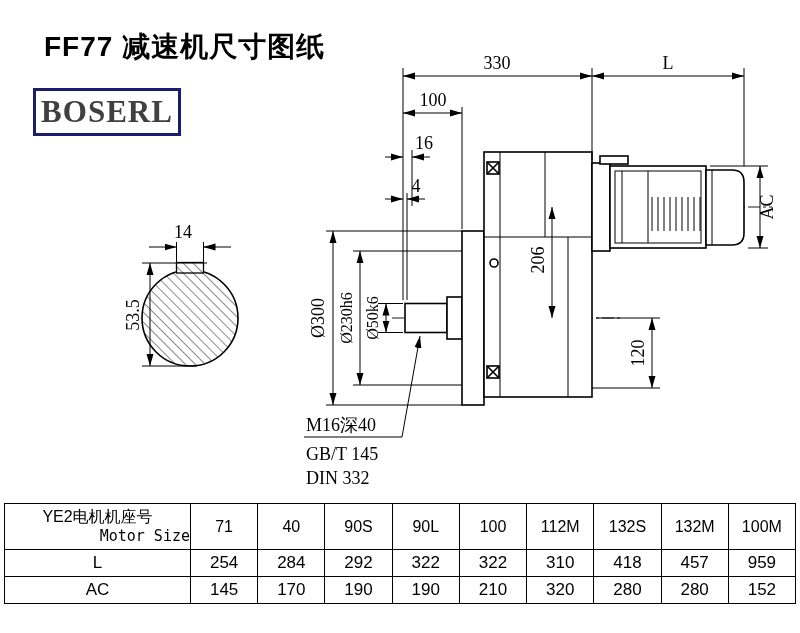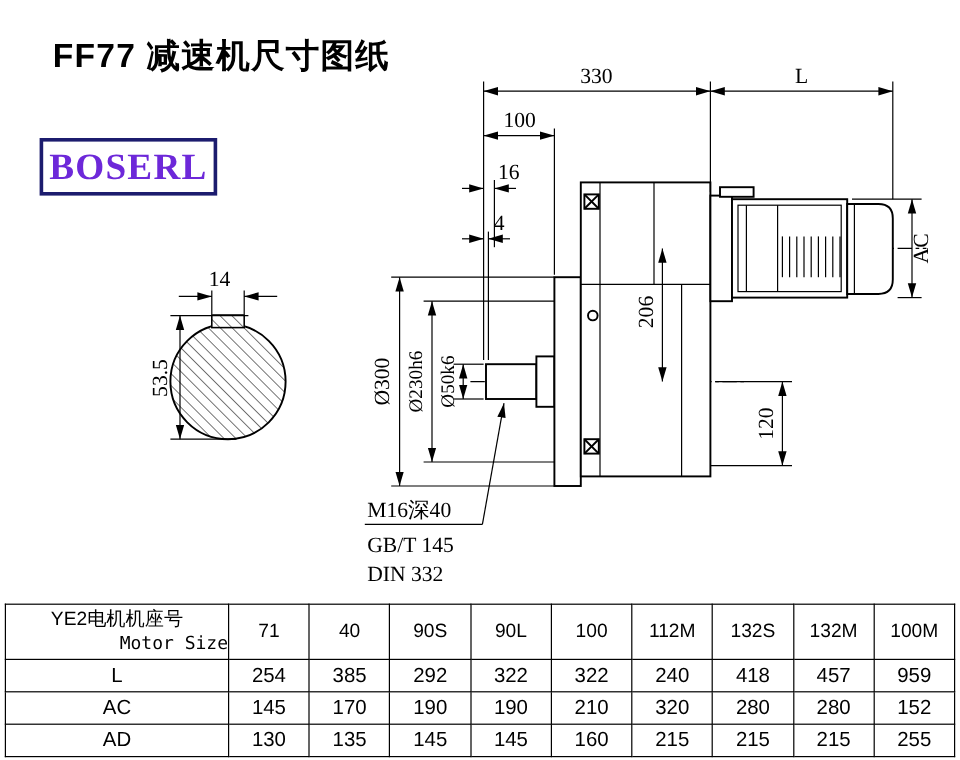--- a/index.html
+++ b/index.html
@@ -1,21 +1,21 @@
 <!DOCTYPE html>
 <html><head>
 <meta charset="utf-8">
 <style>
   * { margin:0; padding:0; box-sizing:border-box; }
   html,body { width:800px; height:633px; }
   body { background:#fff; font-family:"Liberation Sans",sans-serif; position:relative; overflow:hidden; color:#000; }
   .title { position:absolute; left:44px; top:12px; font-size:28px; font-weight:bold; letter-spacing:1px;margin-top:16px; }
   .logo { position:absolute; left:33px; top:88px; width:148px; height:48px; border:3px solid #1c1c6e;
           display:flex; align-items:center; justify-content:center;
-          font-family:"Liberation Serif",serif; font-weight:bold; font-size:31px; color:#6d28d9; letter-spacing:1px;margin-top:27px; }
+          font-family:"Liberation Serif",serif; font-weight:bold; font-size:31px; color:#404040; letter-spacing:1px; }
   svg.drawing { position:absolute; left:0; top:0; }
   svg text { font-family:"Liberation Serif",serif; fill:#000; }
   .dt  { font-size:18px; }
   .dts { font-size:16px; }
   .note{ font-size:18px; }
   .part { fill:#fff; stroke:#000; stroke-width:1.6; }
   .solid{ fill:none; stroke:#000; stroke-width:1.6; }
   .thin { fill:none; stroke:#000; stroke-width:1; }
   .dim  { fill:none; stroke:#000; stroke-width:1; }
   .cl   { fill:none; stroke:#000; stroke-width:0.9; stroke-dasharray:12 3 3 3; }
@@ -197,47 +197,35 @@
       <th>112M</th>
       <th>132S</th>
       <th>132M</th>
       <th>100M</th>
     </tr>
   </thead>
   <tbody>
     <tr>
       <td>L</td>
       <td>254</td>
-      <td>385</td>
+      <td>284</td>
       <td>292</td>
       <td>322</td>
       <td>322</td>
-      <td>240</td>
+      <td>310</td>
       <td>418</td>
       <td>457</td>
       <td>959</td>
     </tr>
     <tr>
       <td>AC</td>
       <td>145</td>
       <td>170</td>
       <td>190</td>
       <td>190</td>
       <td>210</td>
       <td>320</td>
       <td>280</td>
       <td>280</td>
       <td>152</td>
     </tr>
-    <tr>
-      <td>AD</td>
-      <td>130</td>
-      <td>135</td>
-      <td>145</td>
-      <td>145</td>
-      <td>160</td>
-      <td>215</td>
-      <td>215</td>
-      <td>215</td>
-      <td>255</td>
-    </tr>
   </tbody>
 </table>
 
 </body></html>

